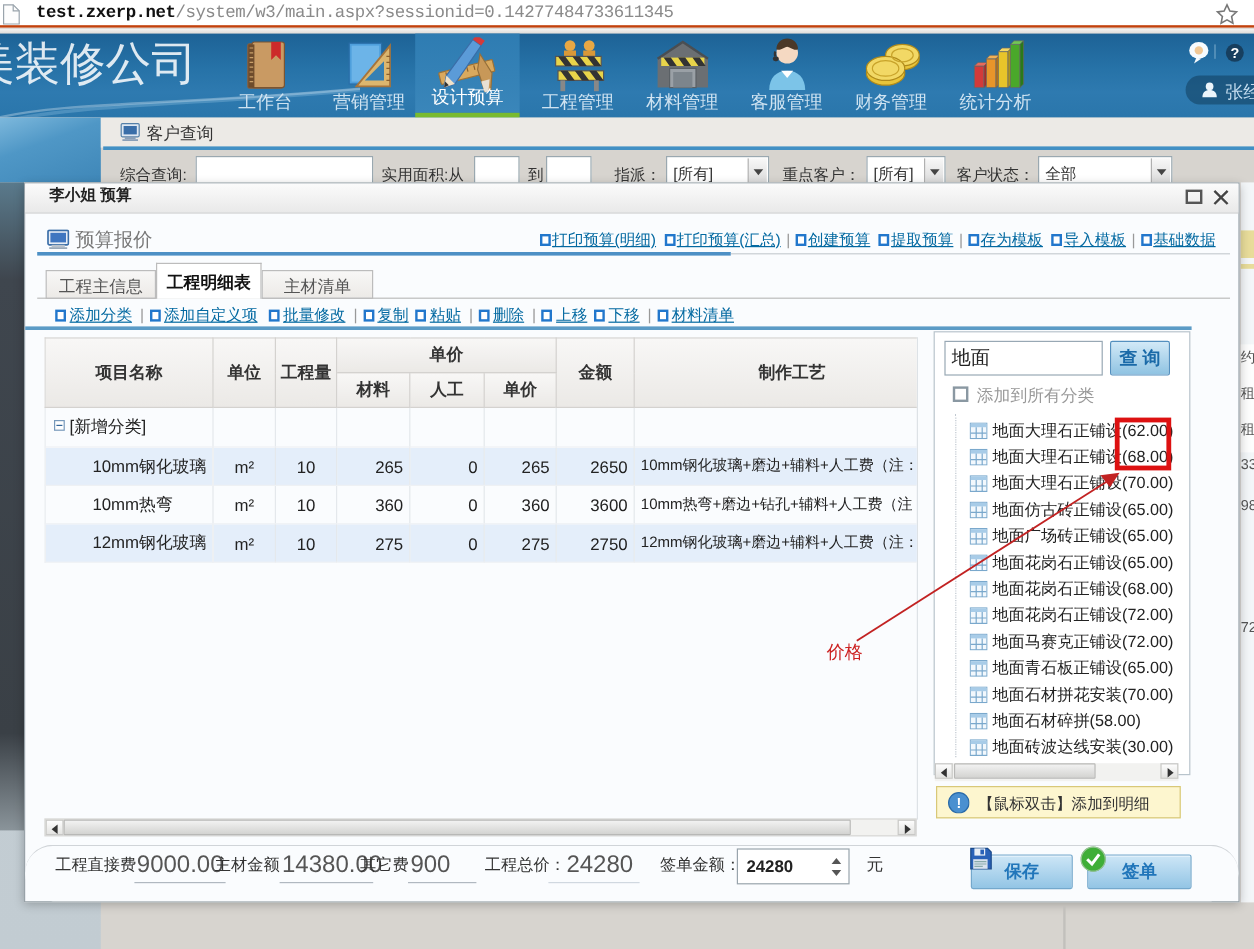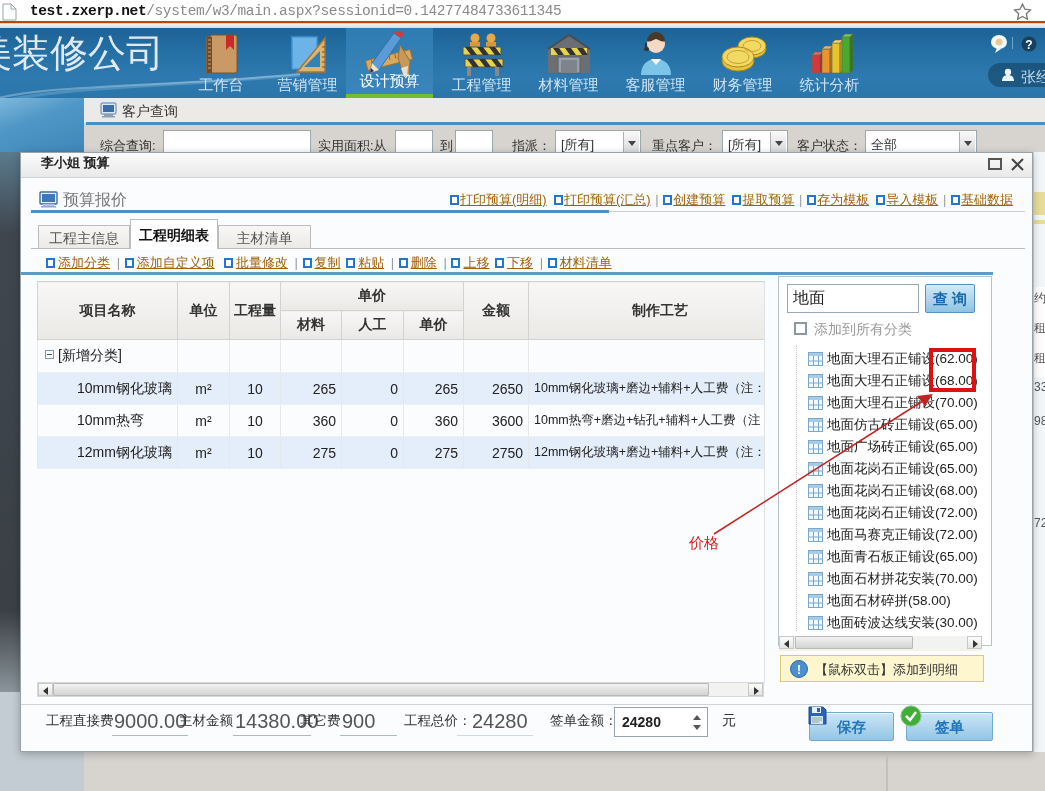--- a/index.html
+++ b/index.html
@@ -30,21 +30,21 @@
 .qdd .ar{position:absolute;right:1px;top:1px;bottom:1px;width:16px;background:linear-gradient(#f8f8f8,#d8d8d8);border-left:1px solid #b0b0b0;}
 .qdd .ar:after{content:"";position:absolute;left:4px;top:9px;border:4px solid transparent;border-top:5px solid #444;}
 .qlb{position:absolute;top:10px;}
 
 #sliver{left:1034px;top:152px;width:11px;height:600px;background:#f3f6f8;font-size:12px;color:#555;}
 
 
 #modal{left:20px;top:152px;width:1013px;height:600px;background:#fafcfe;border:1px solid #98a2a8;box-shadow:0 2px 8px rgba(0,0,0,.25);}
 #mtitle{left:0;top:0;width:100%;height:25px;background:linear-gradient(#fbfbfb,#e9e9e9);border-bottom:1px solid #d0d0d0;}
 #mtitle .t{position:absolute;left:20px;top:1px;font-size:13px;font-weight:bold;color:#222;}
-.lnk{color:#a16207;text-decoration:underline;white-space:nowrap;}
+.lnk{color:#0369a1;text-decoration:underline;white-space:nowrap;}
 .lico{display:inline-block;width:9px;height:10px;border:2px solid #2277cc;background:#fff;vertical-align:-1px;margin-right:1px;}
 .sep{color:#999;text-decoration:none;margin:0 1px;}
 #hdr .ul{position:absolute;left:10px;top:32px;width:578px;height:3px;background:#4d90c5;}
 #hdr .gl{position:absolute;left:588px;top:33px;width:416px;height:1px;background:#c8cdd2;}
 
 .tab{position:absolute;font-size:14px;color:#555;text-align:center;background:linear-gradient(#f8f7f6,#eceae7);border:1px solid #bcbcbc;}
 .tab.on{background:#fff;font-weight:bold;color:#111;border-bottom:none;z-index:3;}
 #tabline{position:absolute;left:10px;top:70px;width:994px;height:1px;background:#bcbcbc;}
 #tbar{position:absolute;left:25px;top:76px;font-size:13px;white-space:nowrap;}
 #tbar .lnk{margin:0 2px;}
@@ -70,21 +70,21 @@
 #chk{position:absolute;left:15px;top:45px;width:13px;height:13px;background:#fff;border:2px solid #8a98a2;}
 #chklb{position:absolute;left:35px;top:44px;font-size:14px;color:#999;}
 .titem{position:absolute;left:29px;font-size:13.5px;color:#222;white-space:nowrap;}
 .ticon{position:absolute;left:29px;width:15px;height:14px;}
 
 #ytip{position:absolute;left:759px;top:382px;width:204px;height:27px;background:#fdf6cf;border:1px solid #d8c878;}
 
 .redbox{position:absolute;border:4px solid #dd1111;}
 
 
-#mbot{border-top:1px solid #d0d4d8;background:#fafcfe;font-size:13.5px;color:#333;}
+#mbot{border-top:1px solid #d0d4d8;background:#fafcfe;font-size:13.5px;color:#333;border-radius:23px;}
 .bval{position:absolute;top:5px;font-size:20px;color:#555;}
 .bul{position:absolute;top:30px;height:1px;background:#b0b8c0;}
 .blab{position:absolute;top:7px;}
 #spin{position:absolute;left:593px;top:2px;width:94px;height:30px;background:#fff;border:1px solid #98a4ac;}
 #spin .v{position:absolute;left:7px;top:6px;font-size:14px;font-weight:bold;color:#222;}
 .bbtn{position:absolute;top:7px;width:85px;height:29px;background:linear-gradient(#cde6f6,#93c5e5);border:1px solid #74a8cc;border-radius:2px;text-align:center;line-height:28px;font-size:14.5px;font-weight:bold;color:#2176ba;box-shadow:inset 0 1px 0 #e8f4fc;}
 </style></head>
 <body>
 <div class="abs" id="addr">
  <svg class="abs" style="left:2px;top:3px" width="15" height="18">

